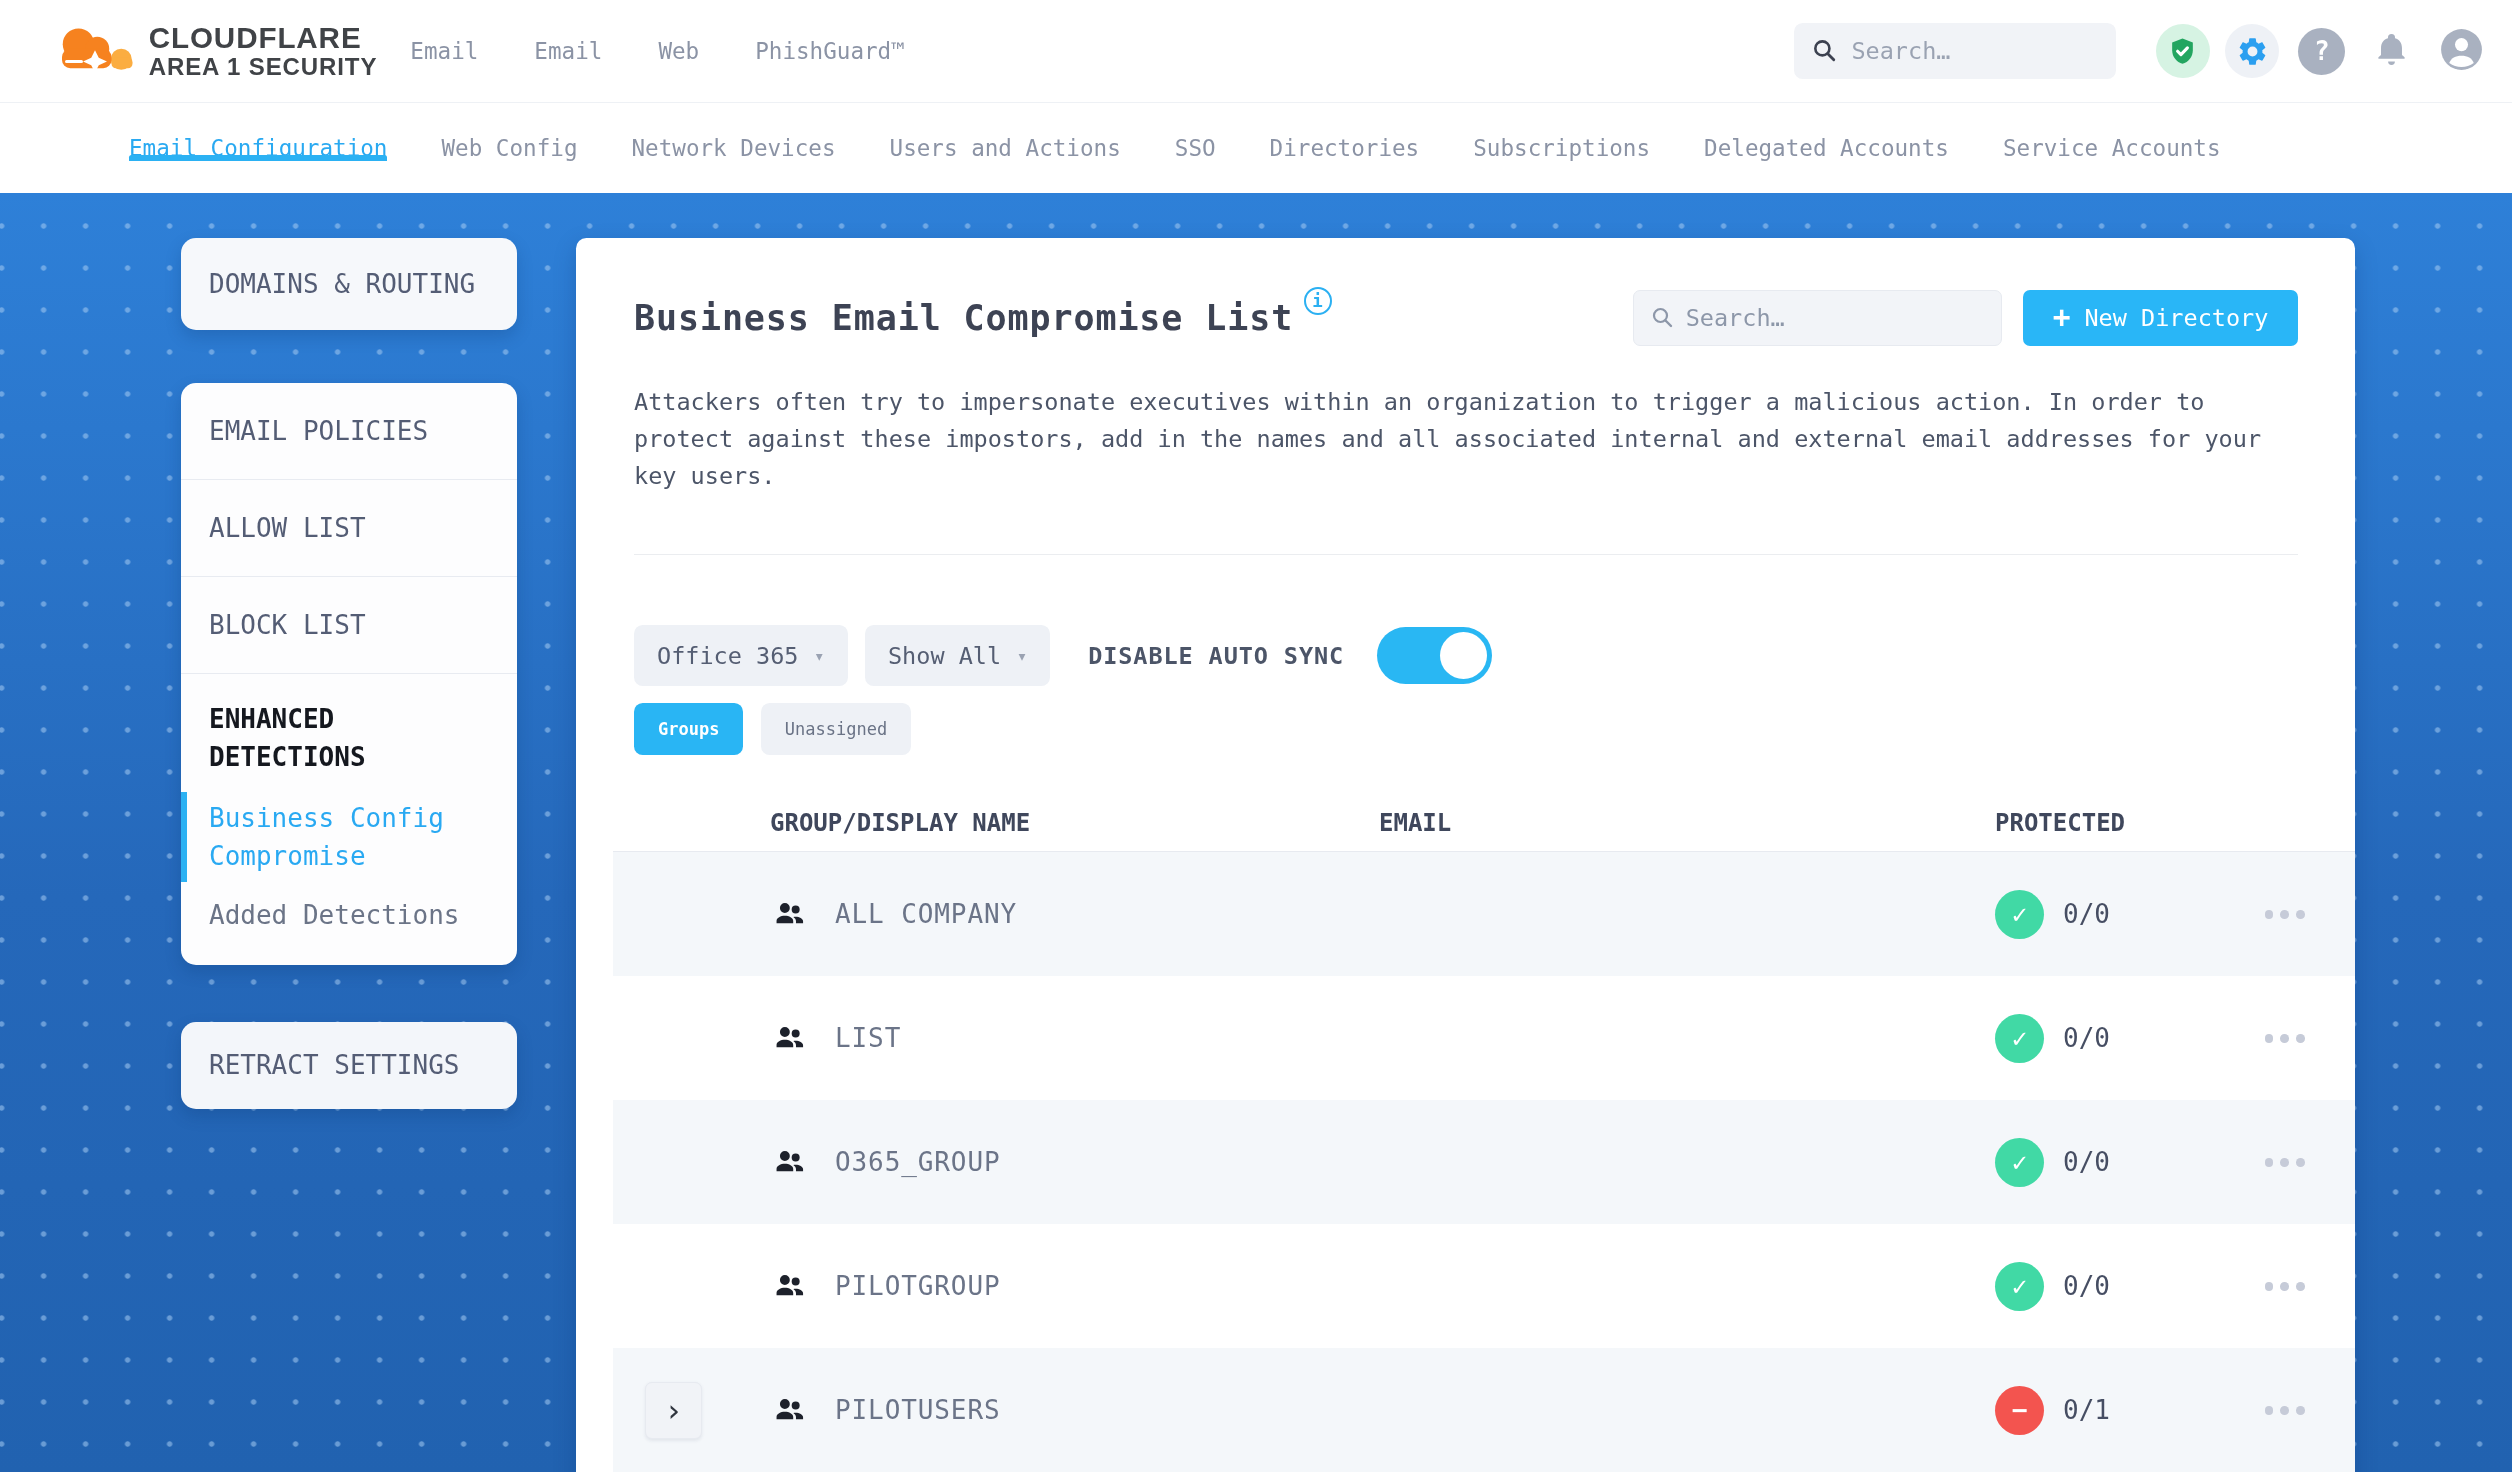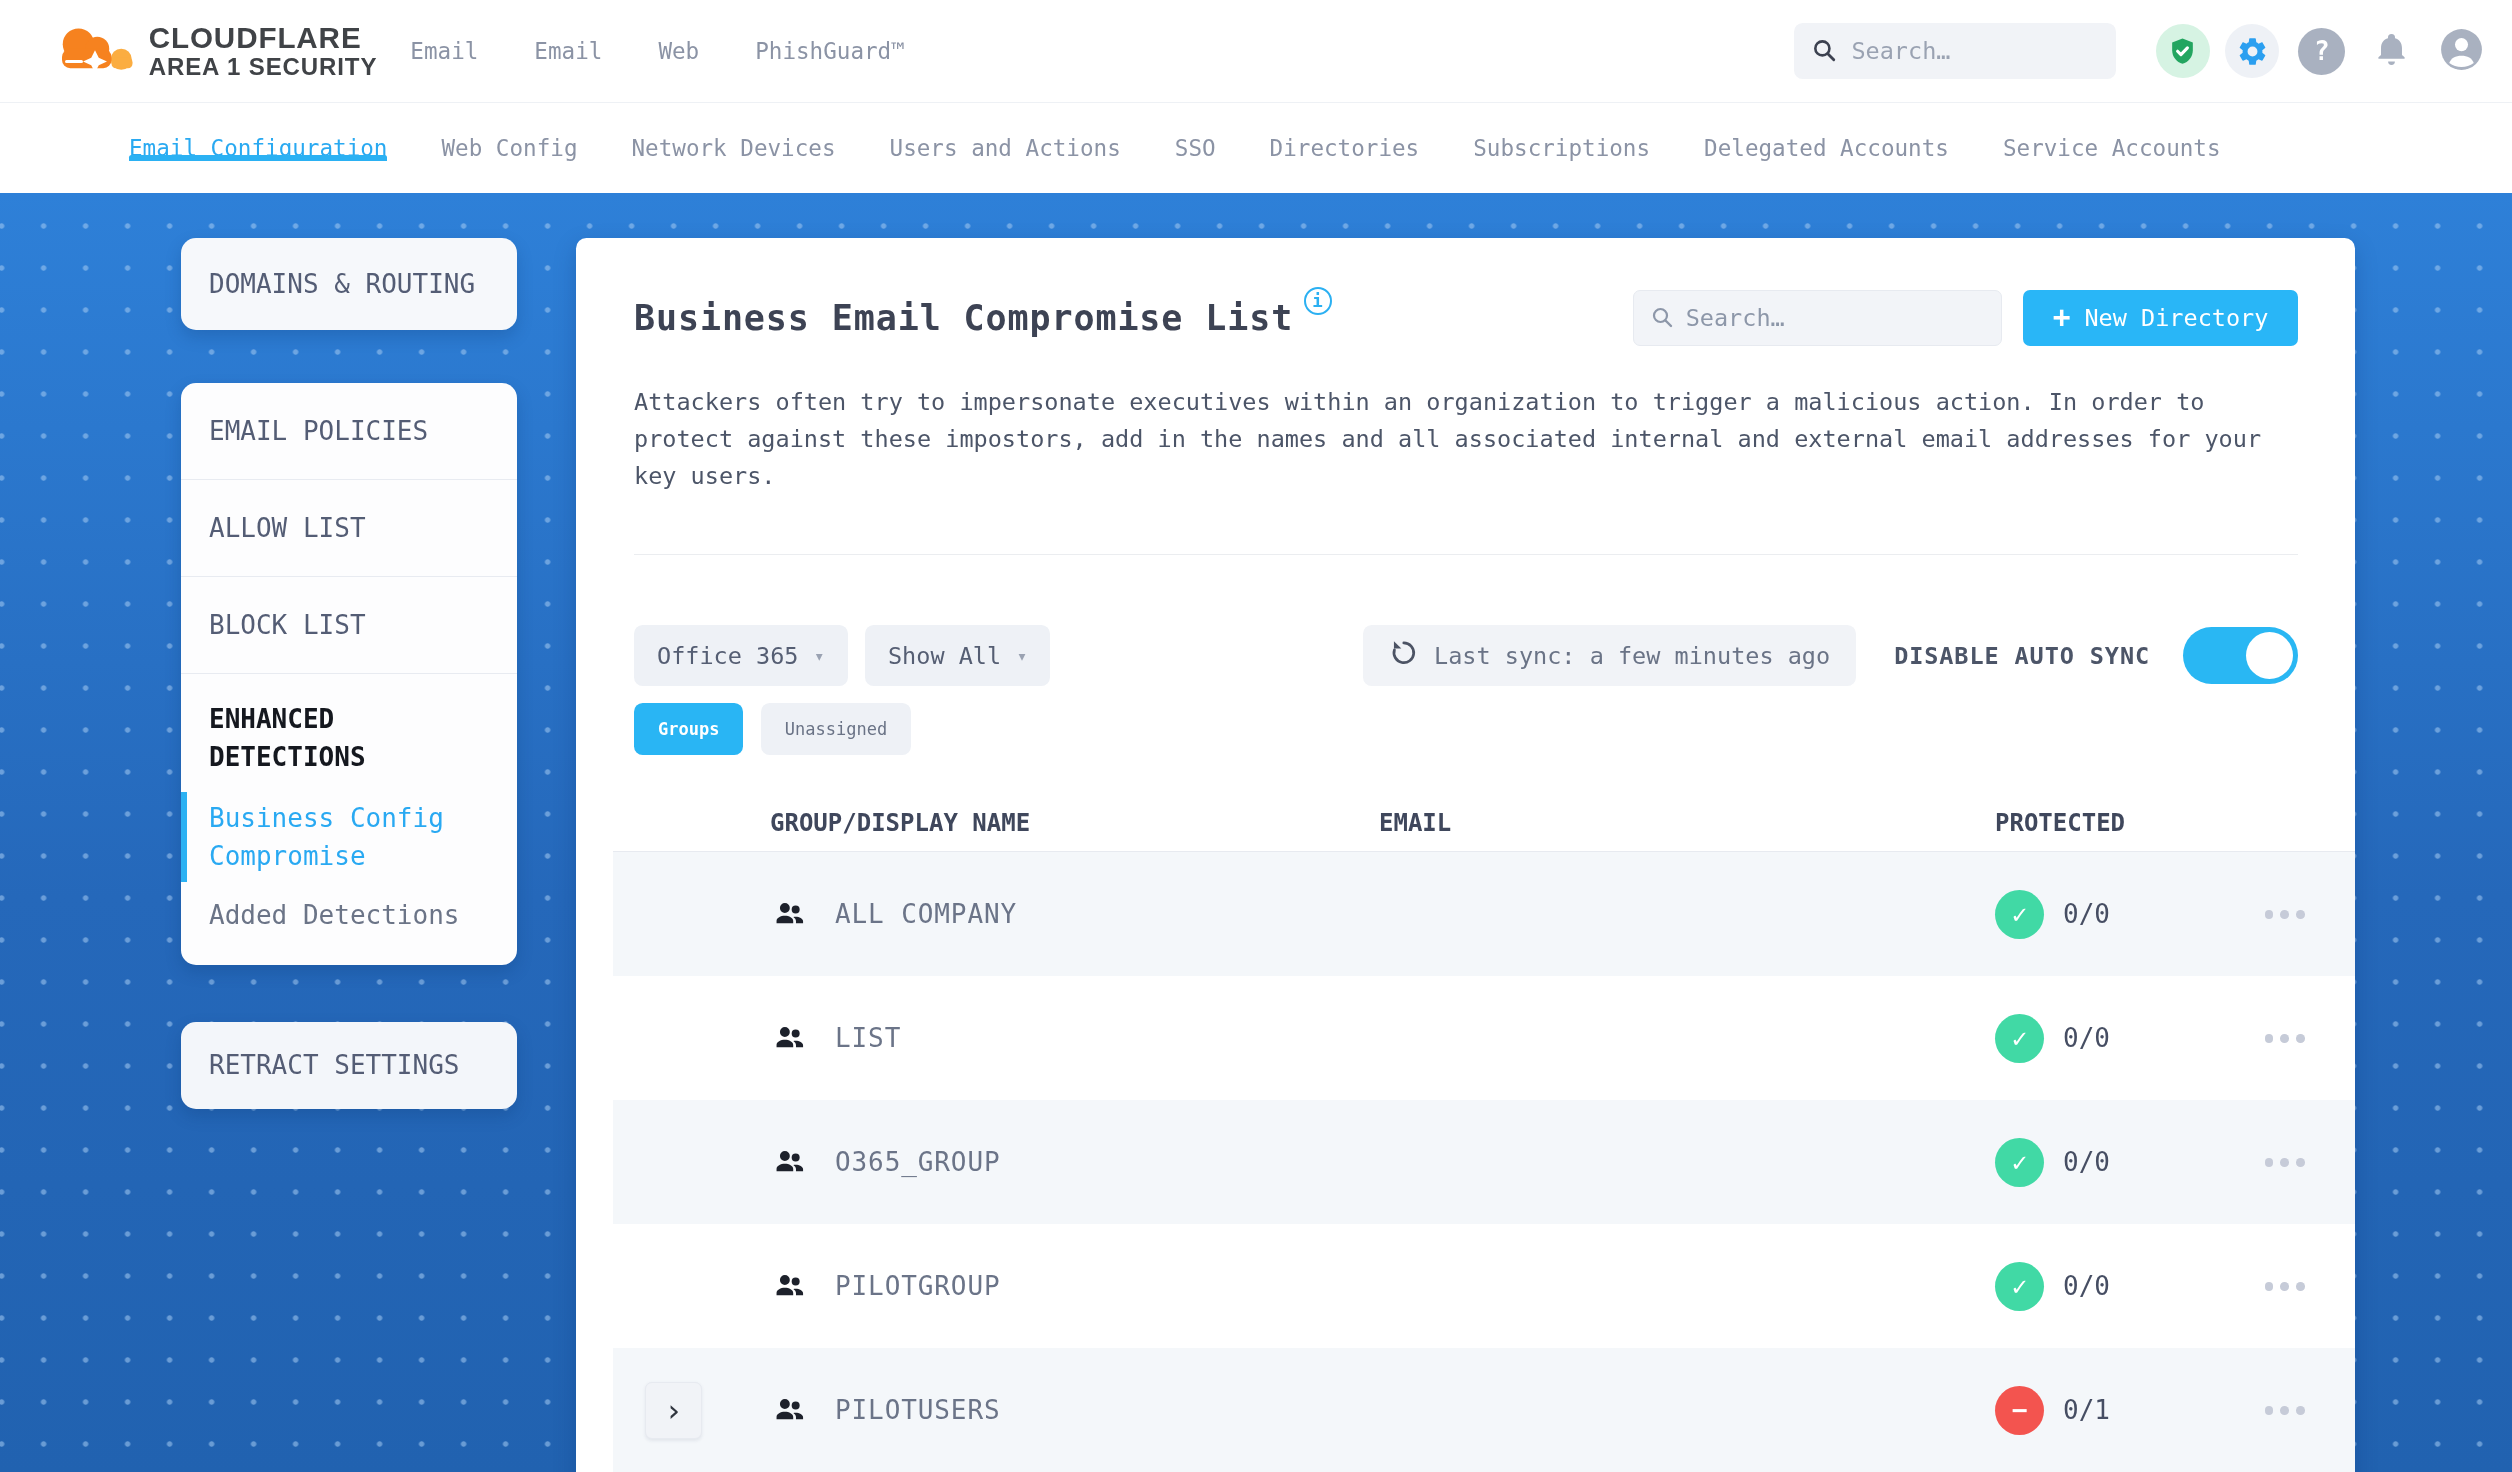--- a/index.html
+++ b/index.html
@@ -307,29 +307,20 @@
 
     <div class="filter-row">
       <div class="select-box">
         <span>Office 365</span>
         <span class="caret">▾</span>
       </div>
       <div class="select-box">
         <span>Show All</span>
         <span class="caret">▾</span>
       </div>
-      <div class="sync-box">
-        <span>
-          <svg width="29.6" height="29.6" viewBox="0 0 24 24">
-              <path d="M12 4a8 8 0 1 1-7.6 5.6" fill="none" stroke="#4c5364" stroke-width="2.2" stroke-linecap="round"></path>
-              <path d="M4 2.6v6h6z" fill="#4c5364"></path>
-            </svg>
-        </span>
-        <span>Last sync: a few minutes ago</span>
-      </div>
       <span class="autosync-label">DISABLE AUTO SYNC</span>
       <div class="toggle">
         <span class="knob"></span>
       </div>
     </div>
 
     <div class="pill-row">
       <div class="pill active">Groups</div>
       <div class="pill plain">Unassigned</div>
     </div>

